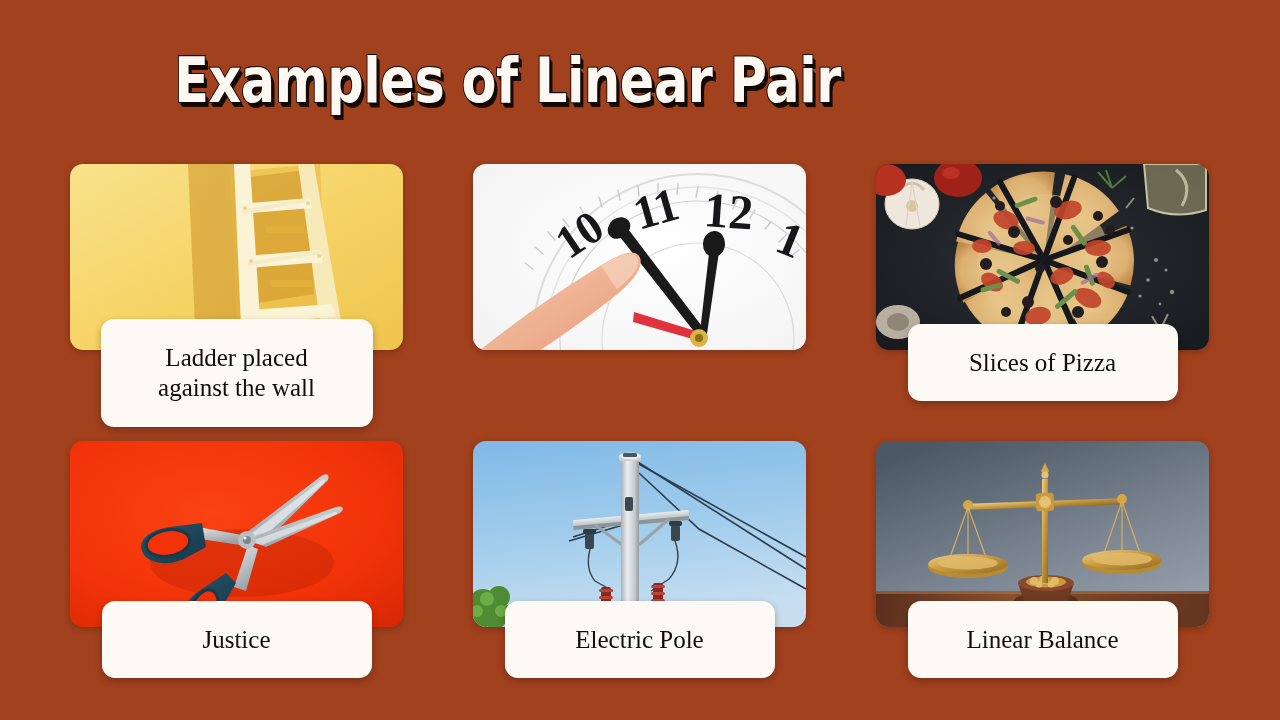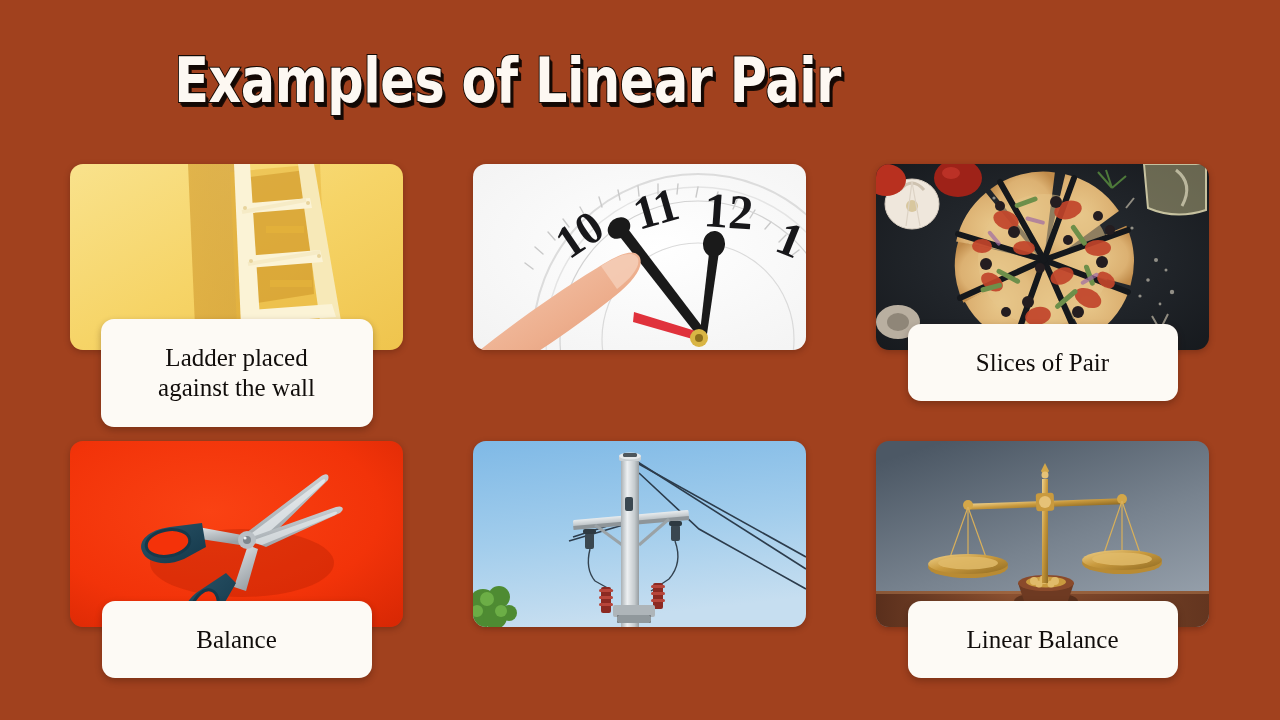--- a/index.html
+++ b/index.html
@@ -351,21 +351,21 @@
             <circle cx="256" cy="64" r="1.6"></circle>
               <circle cx="118" cy="34" r="1.6"></circle>
           </g>
           <g stroke="#DDD4BE" stroke-width="2" fill="none" opacity="0.6">
             <path d="M276 152 L284 166 L292 150"></path>
             <path d="M250 44 L258 34"></path>
           </g>
         </svg>
       </div>
       <div class="caption">
-        <span class="caption-text">Slices of Pair</span>
+        <span class="caption-text">Slices of Pizza</span>
       </div>
     </div>
 
     <div class="card">
       <div class="photo">
         <svg viewBox="0 0 333 186" preserveAspectRatio="none">
           <defs>
             <radialGradient id="redBg" cx="0.42" cy="0.38" r="0.85">
               <stop offset="0" stop-color="#FA4213"></stop>
               <stop offset="0.6" stop-color="#F23309"></stop>
@@ -402,21 +402,21 @@
           <path d="M166 142 L 150 170 C 140 188 124 194 116 188 C 107 181 112 164 126 152 L 156 132 Z" fill="url(#handleG)"></path>
           <ellipse cx="134" cy="170" rx="13" ry="22" fill="#F43209" transform="rotate(20 134 170)"></ellipse>
           <ellipse cx="134" cy="170" rx="13" ry="22" fill="none" stroke="#16394B" stroke-width="3" transform="rotate(20 134 170)"></ellipse>
 
           <circle cx="177" cy="99" r="9" fill="#B9BFC4"></circle>
           <circle cx="177" cy="99" r="4" fill="#7E868C"></circle>
           <circle cx="175" cy="97" r="1.6" fill="#F1F4F6"></circle>
         </svg>
       </div>
       <div class="caption">
-        <span class="caption-text">Balance</span>
+        <span class="caption-text">Justice</span>
       </div>
     </div>
 
     <div class="card">
       <div class="photo">
         <svg viewBox="0 0 333 186" preserveAspectRatio="none">
           <defs>
             <linearGradient id="skyG" x1="0" y1="0" x2="0.2" y2="1">
               <stop offset="0" stop-color="#7FB9E6"></stop>
               <stop offset="0.55" stop-color="#A2CDEC"></stop>
@@ -496,20 +496,23 @@
             <circle cx="4" cy="178" r="13"></circle>
             <circle cx="22" cy="176" r="12"></circle>
             <circle cx="36" cy="172" r="8"></circle>
           </g>
           <g fill="#6CAE46">
             <circle cx="14" cy="158" r="7"></circle>
             <circle cx="28" cy="170" r="6"></circle>
             <circle cx="4" cy="170" r="6"></circle>
           </g>
         </svg>
+      </div>
+      <div class="caption">
+        <span class="caption-text">Electric Pole</span>
       </div>
     </div>
 
     <div class="card">
       <div class="photo">
         <svg viewBox="0 0 333 186" preserveAspectRatio="none">
           <defs>
             <linearGradient id="wallG" x1="0.2" y1="0" x2="0.8" y2="1">
               <stop offset="0" stop-color="#4C5865"></stop>
               <stop offset="0.55" stop-color="#78838F"></stop>

